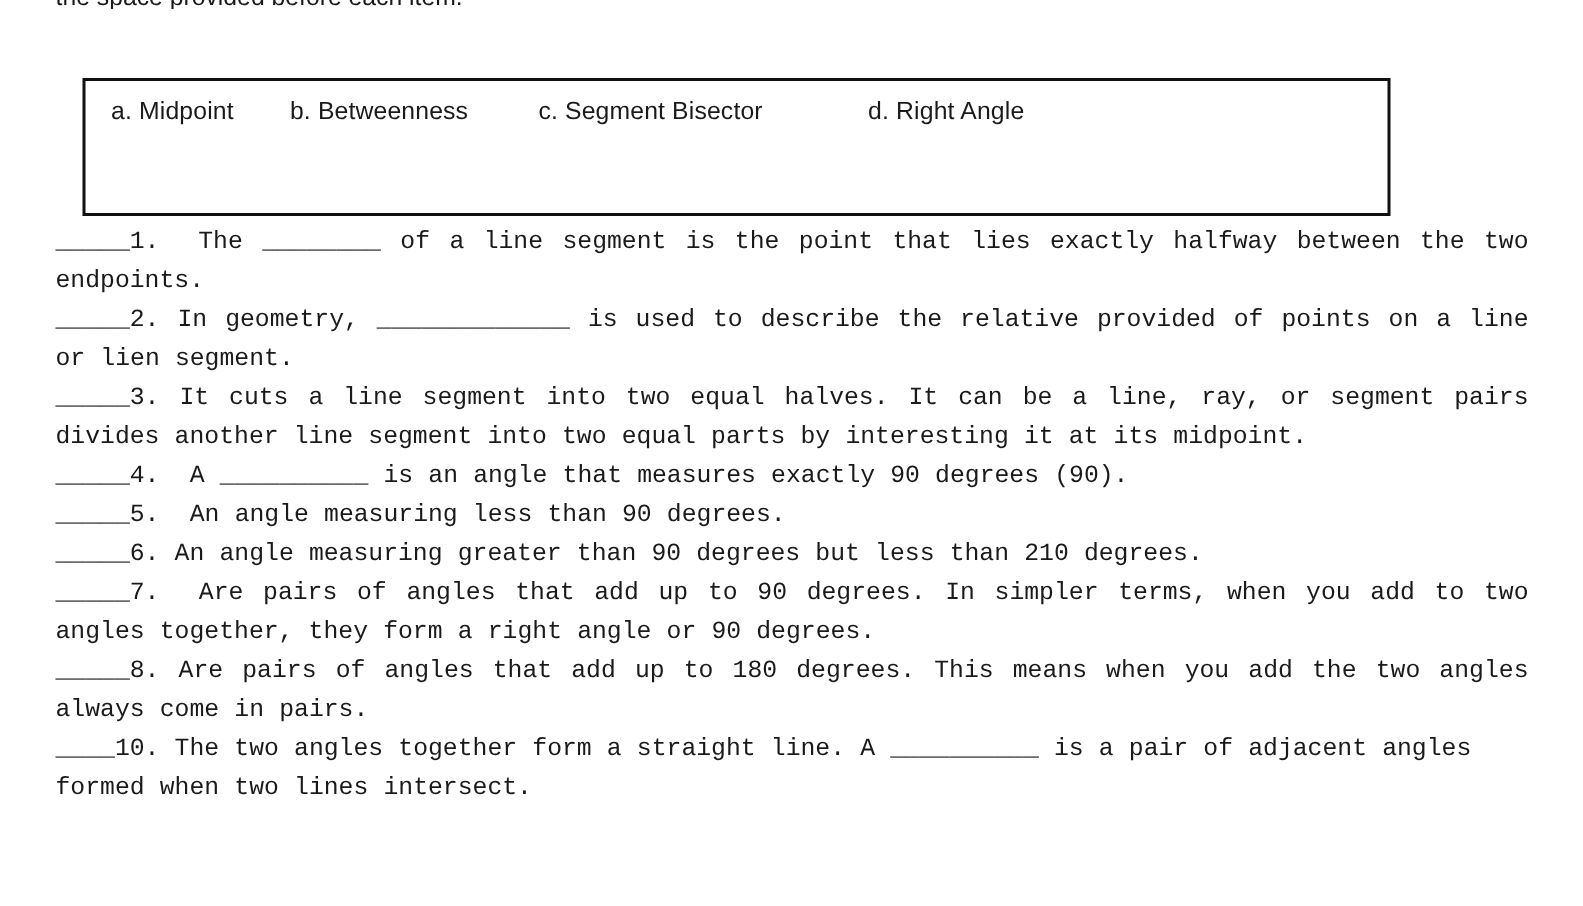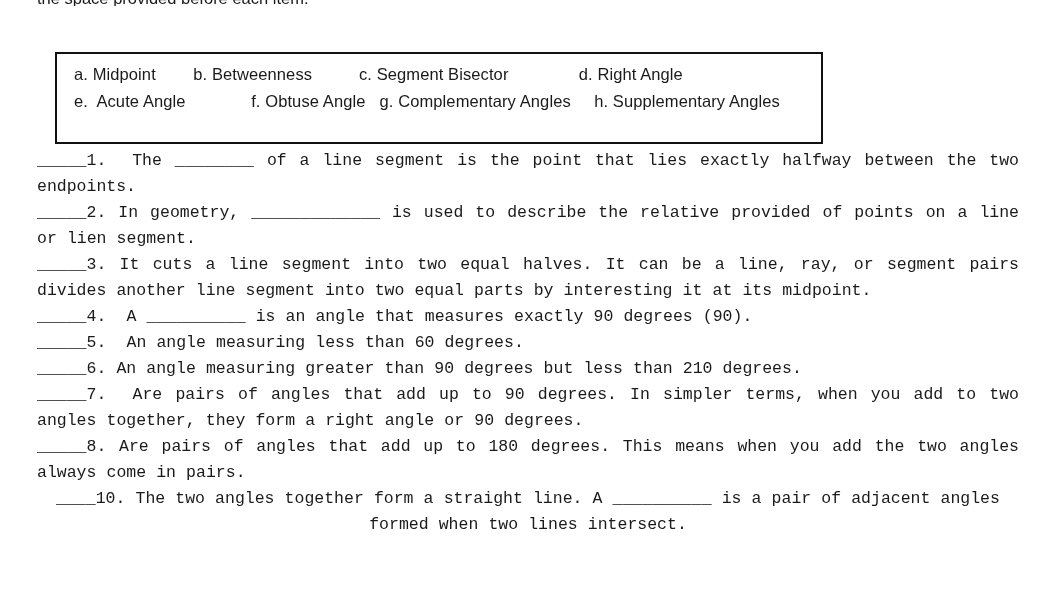--- a/index.html
+++ b/index.html
@@ -38,21 +38,21 @@
     line-height: 20px;
     white-space: nowrap;
     color: #1a1a1a;
   }
 
   
   .word-bank {
     position: absolute;
     left: 55px;
     top: 52px;
-    width: 768px;
+    width: 872px;
     height: 92px;
     border: 2px solid #111111;
     box-sizing: border-box;
     padding: 7px 12px 0 17px;
   }
   .word-bank-row {
     font-size: 16.5px;
     line-height: 27px;
     white-space: pre;
     letter-spacing: 0.1px;
@@ -70,42 +70,41 @@
     line-height: 26px;
     text-align: justify;
     text-justify: inter-word;
     margin: 0;
     padding: 0;
     white-space: pre-wrap;
     word-spacing: 0.2px;
     font-family: Liberation Mono, monospace;
   }
   .question:last-child {
-    text-align: center;
+    text-align: left;
   }
 </style>
 </head>
 <body>
 
 <div class="page">
 
   <div class="instruction-clip">
     <div class="instruction-text">the space provided before each item.</div>
   </div>
 
   <div class="word-bank">
     <div class="word-bank-row">a. Midpoint        b. Betweenness          c. Segment Bisector               d. Right Angle</div>
-    <div class="word-bank-row">e.  Acute Angle              f. Obtuse Angle   g. Complementary Angles     h. Supplementary Angles</div>
   </div>
 
   <div class="questions">
     <p class="question">_____1.  The ________ of a line segment is the point that lies exactly halfway between the two endpoints.</p>
     <p class="question">_____2. In geometry, _____________ is used to describe the relative provided of points on a line or lien segment.</p>
     <p class="question">_____3. It cuts a line segment into two equal halves. It can be a line, ray, or segment pairs divides another line segment into two equal parts by interesting it at its midpoint.</p>
     <p class="question">_____4.  A __________ is an angle that measures exactly 90 degrees (90).</p>
-    <p class="question">_____5.  An angle measuring less than 60 degrees.</p>
+    <p class="question">_____5.  An angle measuring less than 90 degrees.</p>
     <p class="question">_____6. An angle measuring greater than 90 degrees but less than 210 degrees.</p>
     <p class="question">_____7.  Are pairs of angles that add up to 90 degrees. In simpler terms, when you add to two angles together, they form a right angle or 90 degrees.</p>
     <p class="question">_____8. Are pairs of angles that add up to 180 degrees. This means when you add the two angles always come in pairs.</p>
     <p class="question">____10. The two angles together form a straight line. A __________ is a pair of adjacent angles formed when two lines intersect.</p>
   </div>
 
 </div>
 
 </body></html>

